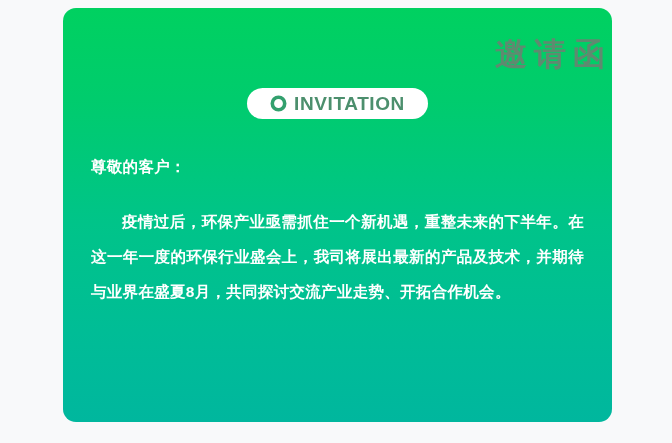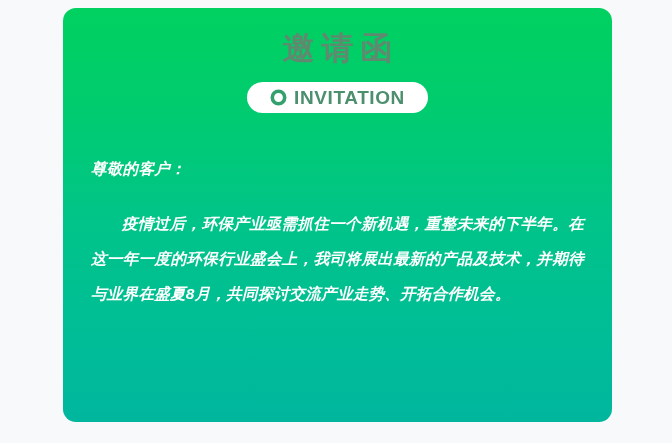--- a/index.html
+++ b/index.html
@@ -21,37 +21,37 @@
     top: 8px;
     width: 549px;
     height: 414px;
     border-radius: 13px;
     background: linear-gradient(180deg, #00d160 0%, #00cc6d 22%, #00c489 52%, #00bd96 78%, #00b79e 100%);
     box-sizing: border-box;
     overflow: hidden;
   }
 
   #card-header {
-    text-align: center;
-    padding-top: 18px;
+    text-align: right;
+    padding-top: 24px;
   }
 
   #invitation-title {
     font-size: 32px;
     font-weight: bold;
     letter-spacing: 7px;
     color: #5f8a70;
     line-height: 44px;
     text-indent: 7px;
     margin: 0;
     user-select: none;
   }
 
   #invitation-badge {
-    margin: 12px auto 16px auto;
+    margin: 12px auto 8px auto;
     width: 181px;
     height: 31px;
     background: #ffffff;
     border-radius: 16px;
     display: flex;
     align-items: center;
     justify-content: center;
     gap: 7px;
     box-sizing: border-box;
   }
@@ -69,21 +69,20 @@
     letter-spacing: 0.6px;
     color: #4c8f6d;
     line-height: 19px;
     white-space: nowrap;
   }
 
   #card-body {
     margin: 0;
     padding: 22px 28px 0 28px;
     color: #ffffff;
-    font-style: italic;
   }
 
   .body-paragraph {
     margin: 0;
     font-size: 15.5px;
     font-weight: bold;
     line-height: 35px;
     color: #ffffff;
     letter-spacing: 0.3px;
     text-align: justify;

